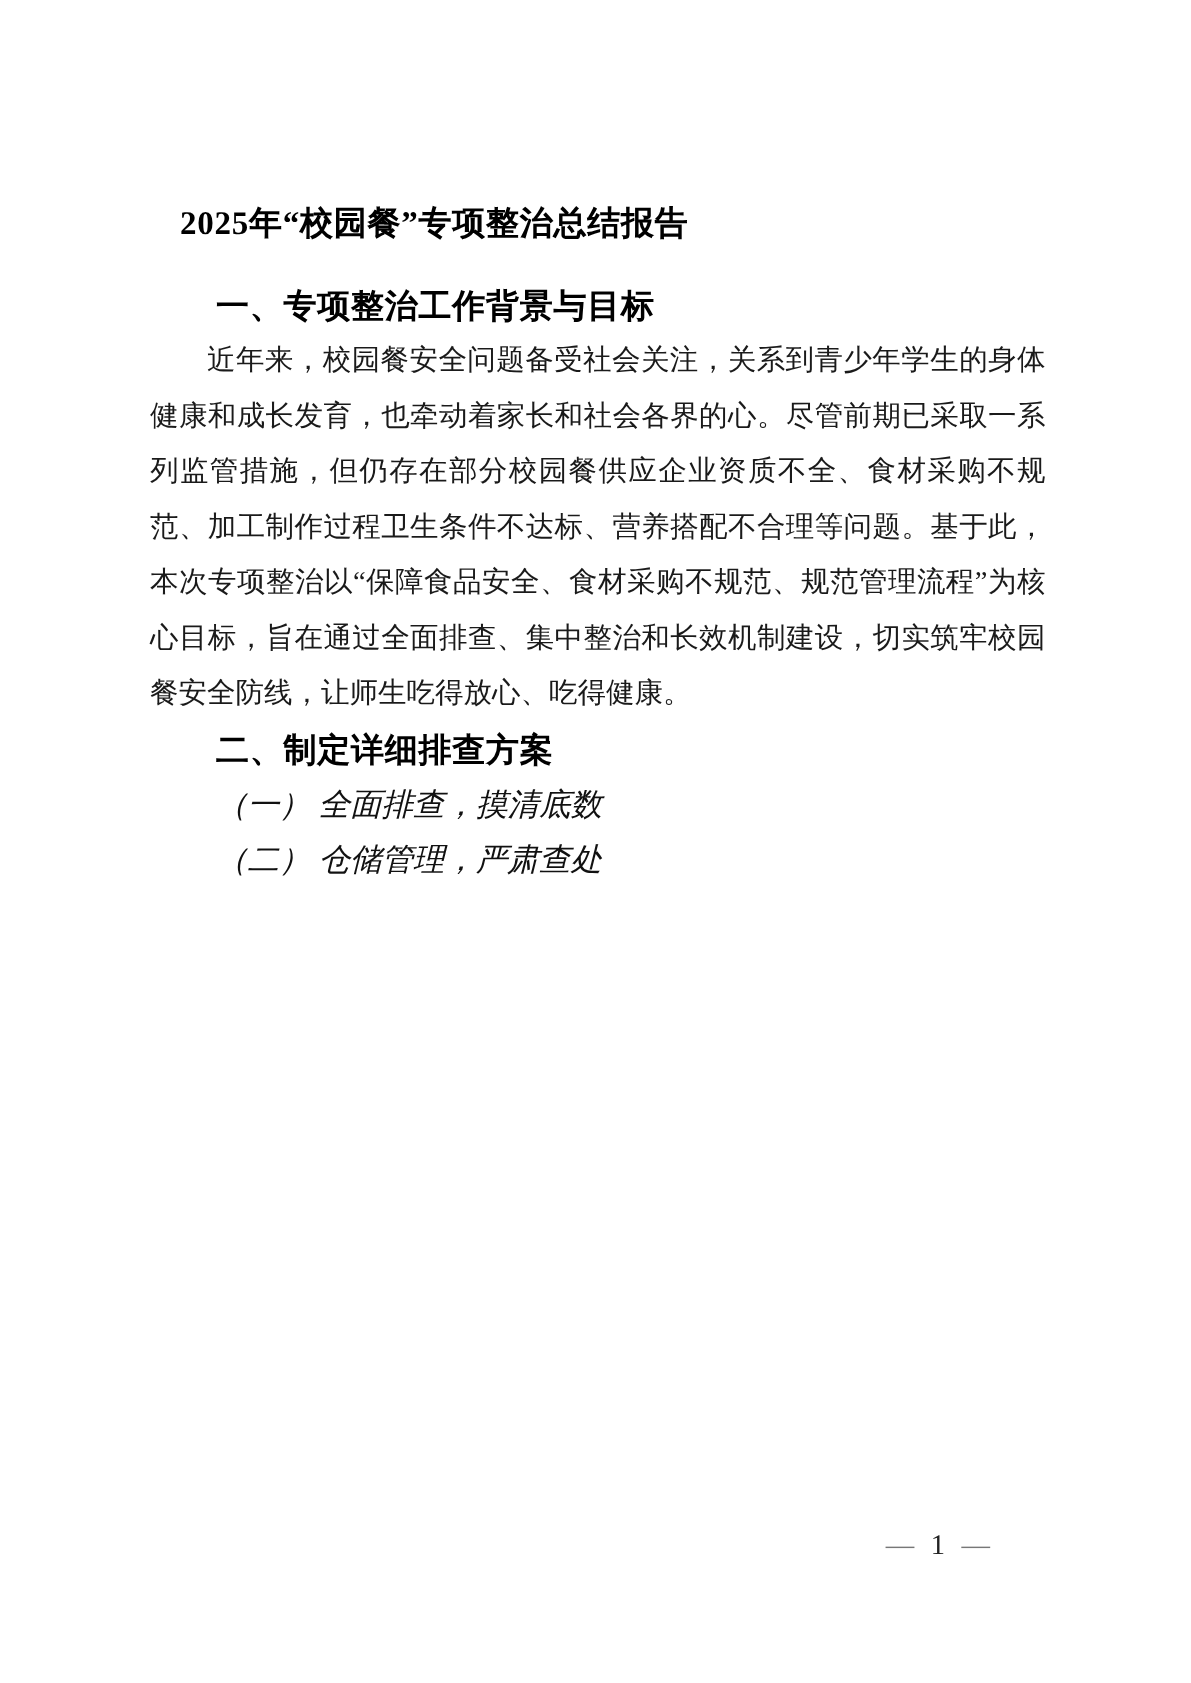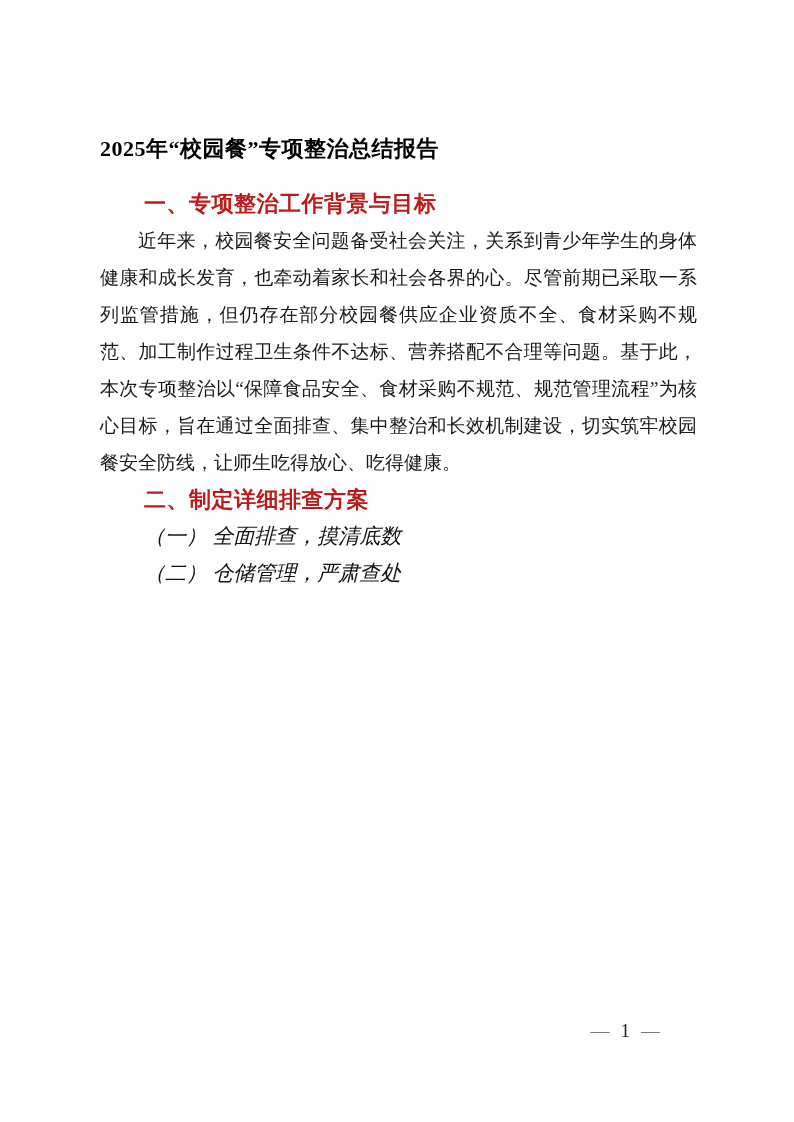--- a/index.html
+++ b/index.html
@@ -11,21 +11,21 @@
     position: relative;
     width: 794px;
     height: 1122px;
     margin: 0;
     background: #ffffff;
     box-sizing: border-box;
     padding: 130px 97px 0 100px;
     overflow: hidden;
   }
   .doc-title {
-    margin: 0 0 18px 0;
+    margin: 0 0 18px 20px;
     font-family: "Liberation Serif", "DejaVu Serif", serif;
     font-size: 22px;
     font-weight: 700;
     line-height: 37px;
     color: #000000;
     letter-spacing: 0.5px;
   }
   .body-para {
     margin: 0;
     font-family: "Liberation Serif", "DejaVu Serif", serif;
@@ -35,21 +35,21 @@
     color: #1a1a1a;
     text-align: justify;
     text-indent: 2em;
   }
   .section-heading {
     margin: 0;
     font-family: Liberation Serif, serif;
     font-size: 22px;
     font-weight: 700;
     line-height: 37px;
-    color: #b91c1c;
+    color: #000000;
     text-indent: 44px;
     letter-spacing: 0.5px;
   }
   .subsection-heading {
     margin: 0;
     font-family: "Liberation Serif", "DejaVu Serif", serif;
     font-style: italic;
     font-size: 21px;
     font-weight: 400;
     line-height: 37px;

